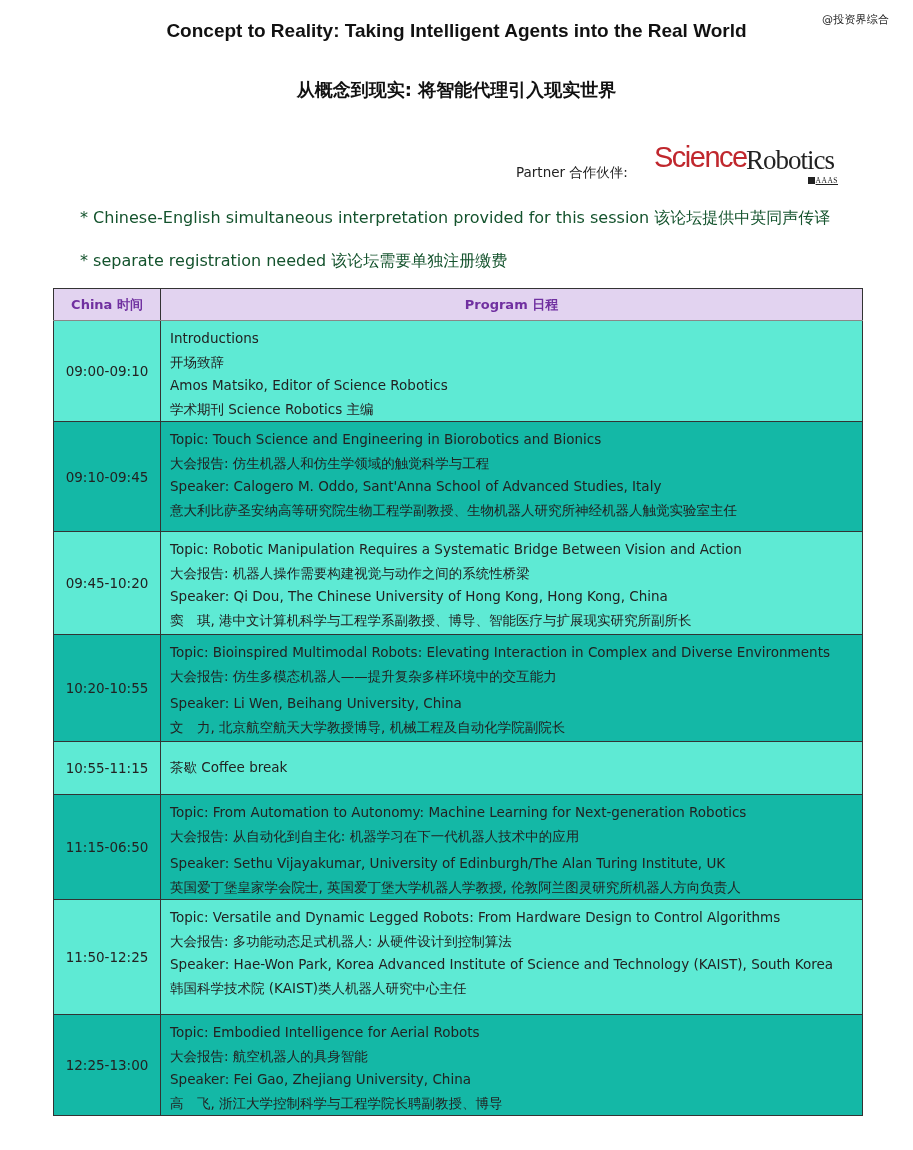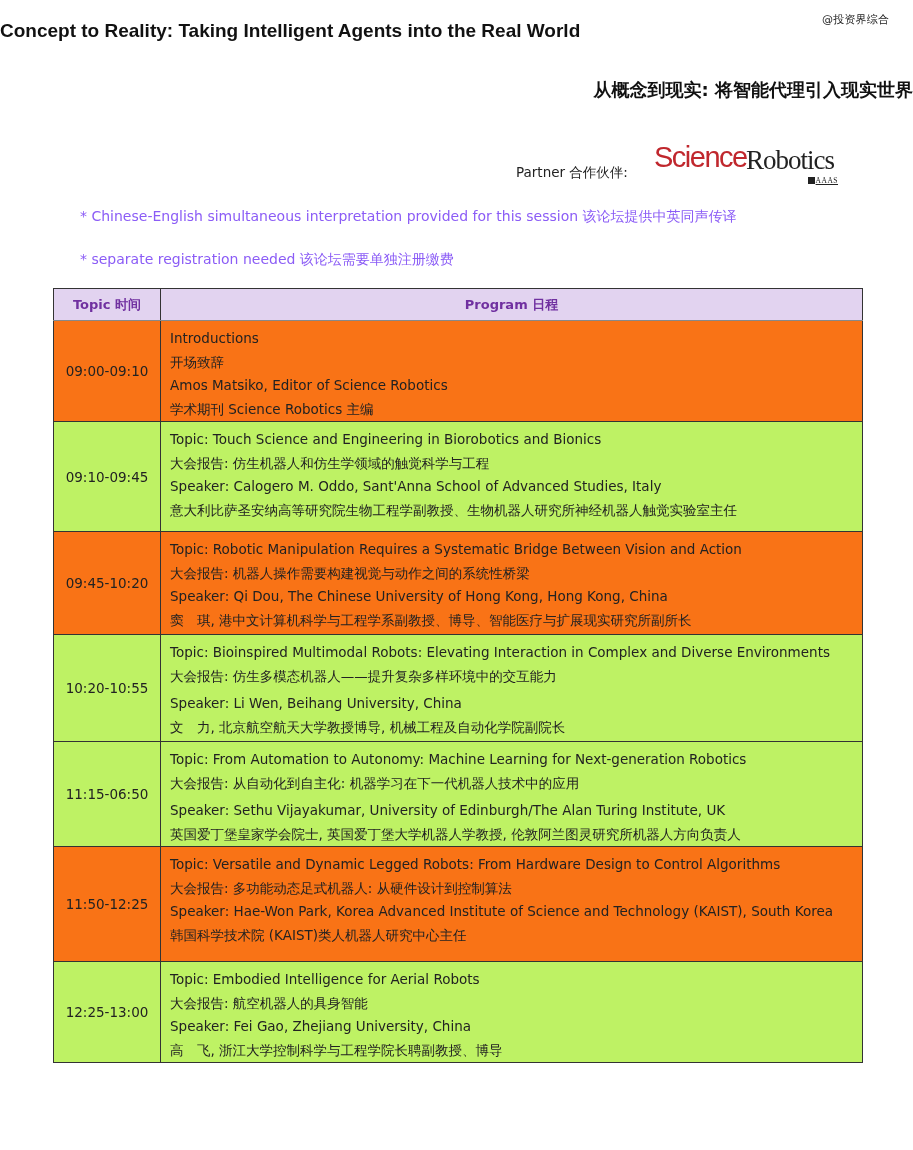--- a/index.html
+++ b/index.html
@@ -6,25 +6,25 @@
   body {
     width: 913px; height: 1150px; background: #ffffff; position: relative;
     font-family: "DejaVu Sans", "Liberation Sans", sans-serif; color: #1a1a1a;
     overflow: hidden;
   }
   .watermark {
     position: absolute; left: 822px; top: 12px; font-size: 11px; color: #222;
     letter-spacing: 0.2px;
   }
   .title-en {
-    position: absolute; left: 0; width: 913px; top: 20px; 
+    position: absolute; left: 0; width: 913px; top: 20px; text-align: center;
     font-family: "Liberation Sans", sans-serif; font-weight: bold; font-size: 19px; color: #111;
   }
   .title-zh {
-    position: absolute; left: 0; width: 913px; top: 78px; text-align: right;
+    position: absolute; left: 0; width: 913px; top: 78px; text-align: center;
     font-weight: bold; font-size: 18px; color: #111;
   }
   .partner {
     position: absolute; left: 516px; top: 164px; font-size: 13.5px; color: #222;
   }
   .logo {
     position: absolute; left: 654px; top: 140px; width: 186px; height: 48px;
   }
   .logo .science {
     position: absolute; left: 0; top: 0; font-family: Liberation Sans, sans-serif;
@@ -33,21 +33,21 @@
   .logo .robotics {
     position: absolute; left: 92px; top: 3px; font-family: "Liberation Serif", serif;
     font-size: 27px; color: #222; letter-spacing: -1px; line-height: 34px;
   }
   .logo .aaas {
     position: absolute; right: 2px; top: 36px; font-family: "Liberation Serif", serif;
     font-size: 7.5px; color: #222; letter-spacing: 0.5px; text-decoration: underline;
   }
   .logo .aaas .mark { display: inline-block; width: 7px; height: 7px; background: #222; margin-right: 1px; vertical-align: -1px; }
   .note {
-    position: absolute; left: 80px; font-size: 14px; color: #8b5cf6;
+    position: absolute; left: 80px; font-size: 16px; color: #14532d;
   }
   .note1 { top: 208px; }
   .note2 { top: 251px; }
 
   table.program {
     position: absolute; left: 53px; top: 288px; width: 809px;
     border-collapse: collapse; table-layout: fixed;
   }
   table.program td, table.program th {
     border: 1.5px solid #333; padding: 0;
@@ -56,22 +56,22 @@
     background: #e2d3f0; color: #7030a0; font-weight: bold; font-size: 13px;
     height: 31px; text-align: center; border-bottom-color: #888;
   }
   col.c-time { width: 107px; }
   col.c-prog { width: 702px; }
   .time {
     text-align: center; font-size: 13.5px; color: #222; vertical-align: middle;
   }
   .prog { vertical-align: top; padding: 6px 0 0 9px !important; }
   .line { font-size: 13.5px; line-height: 23.5px; color: #222; white-space: nowrap; }
-  tr.shade td { background: #bef264; margin-left: 38px; }
-  tr.white td { background: #f97316; }
+  tr.shade td { background: #14b8a6; margin-left: 38px; }
+  tr.white td { background: #5eead4; }
   .r1 { height: 95px; }
   .r2 { height: 110px; }
   .r3 { height: 103px; }
   .r4 { height: 107px; }
   .r5 { height: 53px; }
   .r6 { height: 104px; }
   .r7 { height: 115px; }
   .r8 { height: 95px; }
   .r5 .prog { vertical-align: middle; padding-top: 0 !important; }
   .gap { margin-top: 4px; }
@@ -93,21 +93,21 @@
 <div class="note note1">* Chinese-English simultaneous interpretation provided for this session 该论坛提供中英同声传译</div>
 <div class="note note2">* separate registration needed 该论坛需要单独注册缴费</div>
 
 <table class="program">
   <colgroup>
       <col class="c-time">
       <col class="c-prog">
     </colgroup>
   <thead>
     <tr>
-      <th>Topic  时间</th>
+      <th>China  时间</th>
       <th>Program  日程</th>
     </tr>
   </thead>
   <tbody>
     <tr class="white r1">
       <td class="time">09:00-09:10</td>
       <td class="prog">
         <div class="line">Introductions</div>
         <div class="line">开场致辞</div>
         <div class="line">Amos Matsiko, Editor of Science Robotics</div>
@@ -134,20 +134,26 @@
     </tr>
     <tr class="shade r4">
       <td class="time">10:20-10:55</td>
       <td class="prog">
         <div class="line">Topic: Bioinspired Multimodal Robots: Elevating Interaction in Complex and Diverse Environments</div>
         <div class="line">大会报告: 仿生多模态机器人——提升复杂多样环境中的交互能力</div>
         <div class="line gap">Speaker: Li Wen, Beihang University, China</div>
         <div class="line">文　力, 北京航空航天大学教授博导, 机械工程及自动化学院副院长</div>
       </td>
     </tr>
+    <tr class="white r5">
+      <td class="time">10:55-11:15</td>
+      <td class="prog">
+        <div class="line">茶歇 Coffee break</div>
+      </td>
+    </tr>
     <tr class="shade r6">
       <td class="time">11:15-06:50</td>
       <td class="prog">
         <div class="line">Topic: From Automation to Autonomy: Machine Learning for Next-generation Robotics</div>
         <div class="line">大会报告: 从自动化到自主化: 机器学习在下一代机器人技术中的应用</div>
         <div class="line gap">Speaker: Sethu Vijayakumar, University of Edinburgh/The Alan Turing Institute, UK</div>
         <div class="line">英国爱丁堡皇家学会院士, 英国爱丁堡大学机器人学教授, 伦敦阿兰图灵研究所机器人方向负责人</div>
       </td>
     </tr>
     <tr class="white r7">

